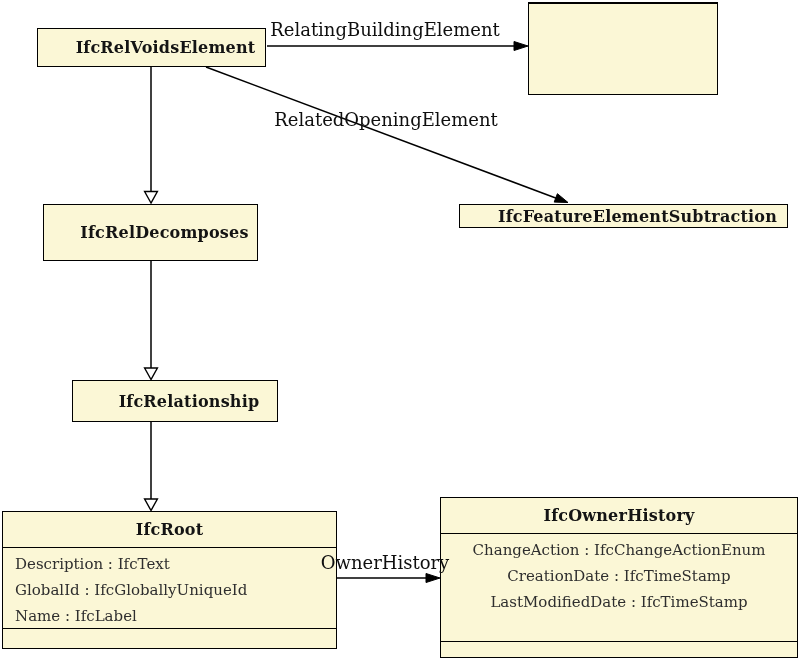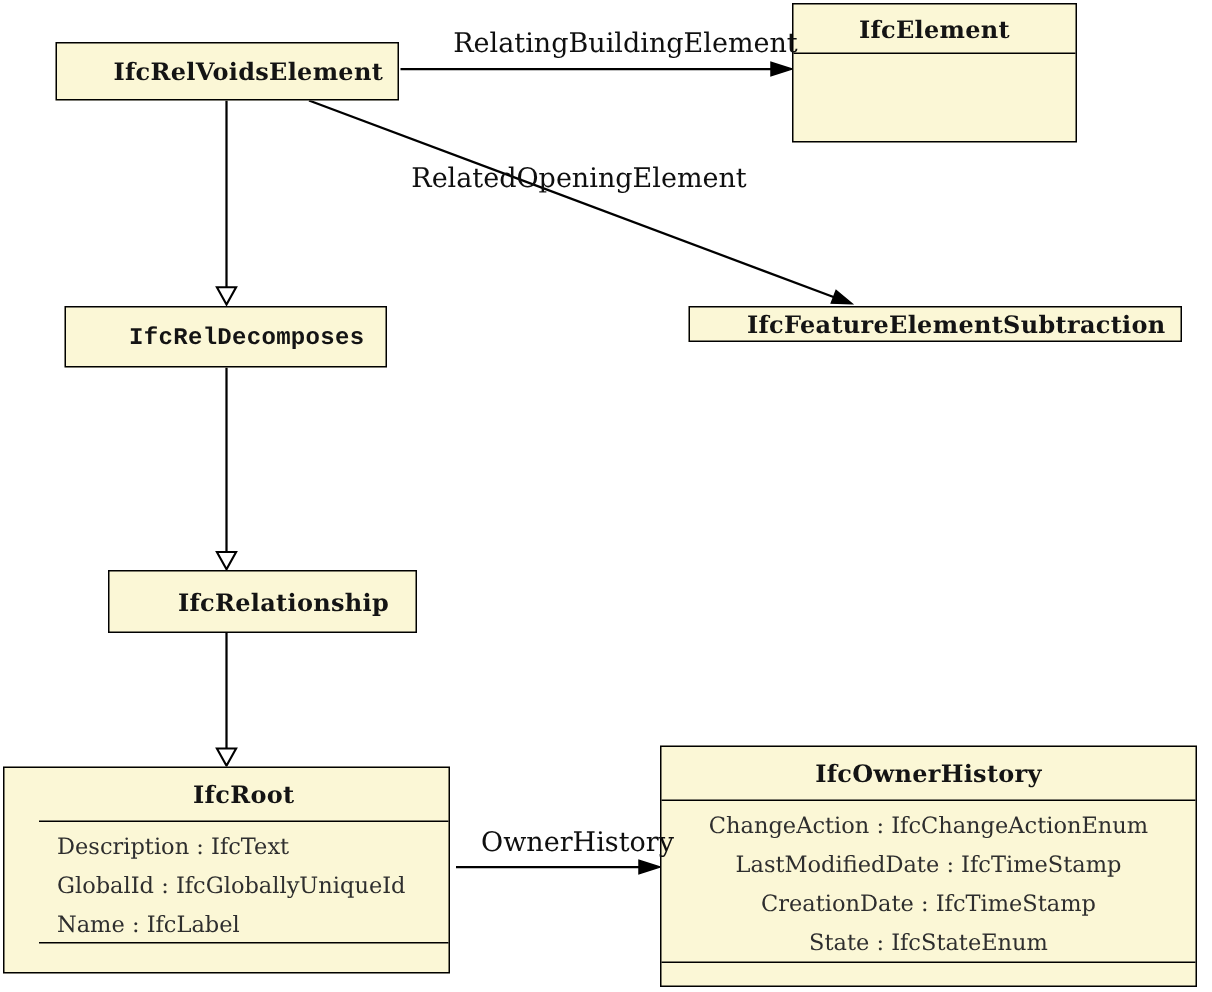--- a/index.html
+++ b/index.html
@@ -81,56 +81,54 @@
       <line x1="304" y1="578" x2="429" y2="578"></line>
       <polygon class="assoc-head" points="440,578 426,573.5 426,582.5"></polygon>
     </g>
   </svg>
 
   <div class="node single" style="left:37px; top:28px; width:229px; height:39px;">
     <div class="title">IfcRelVoidsElement</div>
   </div>
 
   <div class="node" style="left:528px; top:2px; width:190px; height:93px;">
-    <div class="title" style="height:32px;">IfcElement</div>
     <div class="compartment footer"></div>
   </div>
 
-  <div class="node single" style="left:43px; top:204px; width:215px; height:41px;font-family:Liberation Mono, monospace;">
+  <div class="node single" style="left:43px; top:204px; width:215px; height:57px;">
     <div class="title">IfcRelDecomposes</div>
   </div>
 
   <div class="node single" style="left:459px; top:204px; width:329px; height:24px;">
     <div class="title">IfcFeatureElementSubtraction</div>
   </div>
 
   <div class="node single" style="left:72px; top:380px; width:206px; height:42px;">
     <div class="title">IfcRelationship</div>
   </div>
 
-  <div class="node" style="left:2px; top:511px; width:298px; height:138px;padding-left:23px;">
+  <div class="node" style="left:2px; top:511px; width:335px; height:138px;">
     <div class="title" style="height:35px;">IfcRoot</div>
     <div class="compartment attrs" style="height:81px;">
       <div>Description : IfcText</div>
       <div>GlobalId : IfcGloballyUniqueId</div>
       <div>Name : IfcLabel</div>
     </div>
     <div class="compartment footer"></div>
   </div>
 
   <div class="node" style="left:440px; top:497px; width:358px; height:161px;">
     <div class="title" style="height:35px;">IfcOwnerHistory</div>
     <div class="compartment attrs" style="height:108px;text-align:center;">
       <div>ChangeAction : IfcChangeActionEnum</div>
+      <div>CreationDate : IfcTimeStamp</div>
       <div>LastModifiedDate : IfcTimeStamp</div>
-      <div>CreationDate : IfcTimeStamp</div>
-      <div>State : IfcStateEnum</div>
     </div>
     <div class="compartment footer"></div>
   </div>
 
-  <div class="edge-label" style="left:385px; top:29px;margin-left:32px;">RelatingBuildingElement</div>
+  <div class="edge-label" style="left:385px; top:29px;">RelatingBuildingElement</div>
 
   <div class="edge-label" style="left:386px; top:119px;">RelatedOpeningElement</div>
 
   <div class="edge-label" style="left:385px; top:562px;text-align:center;">OwnerHistory</div>
 
 </div>
 
 </body></html>

